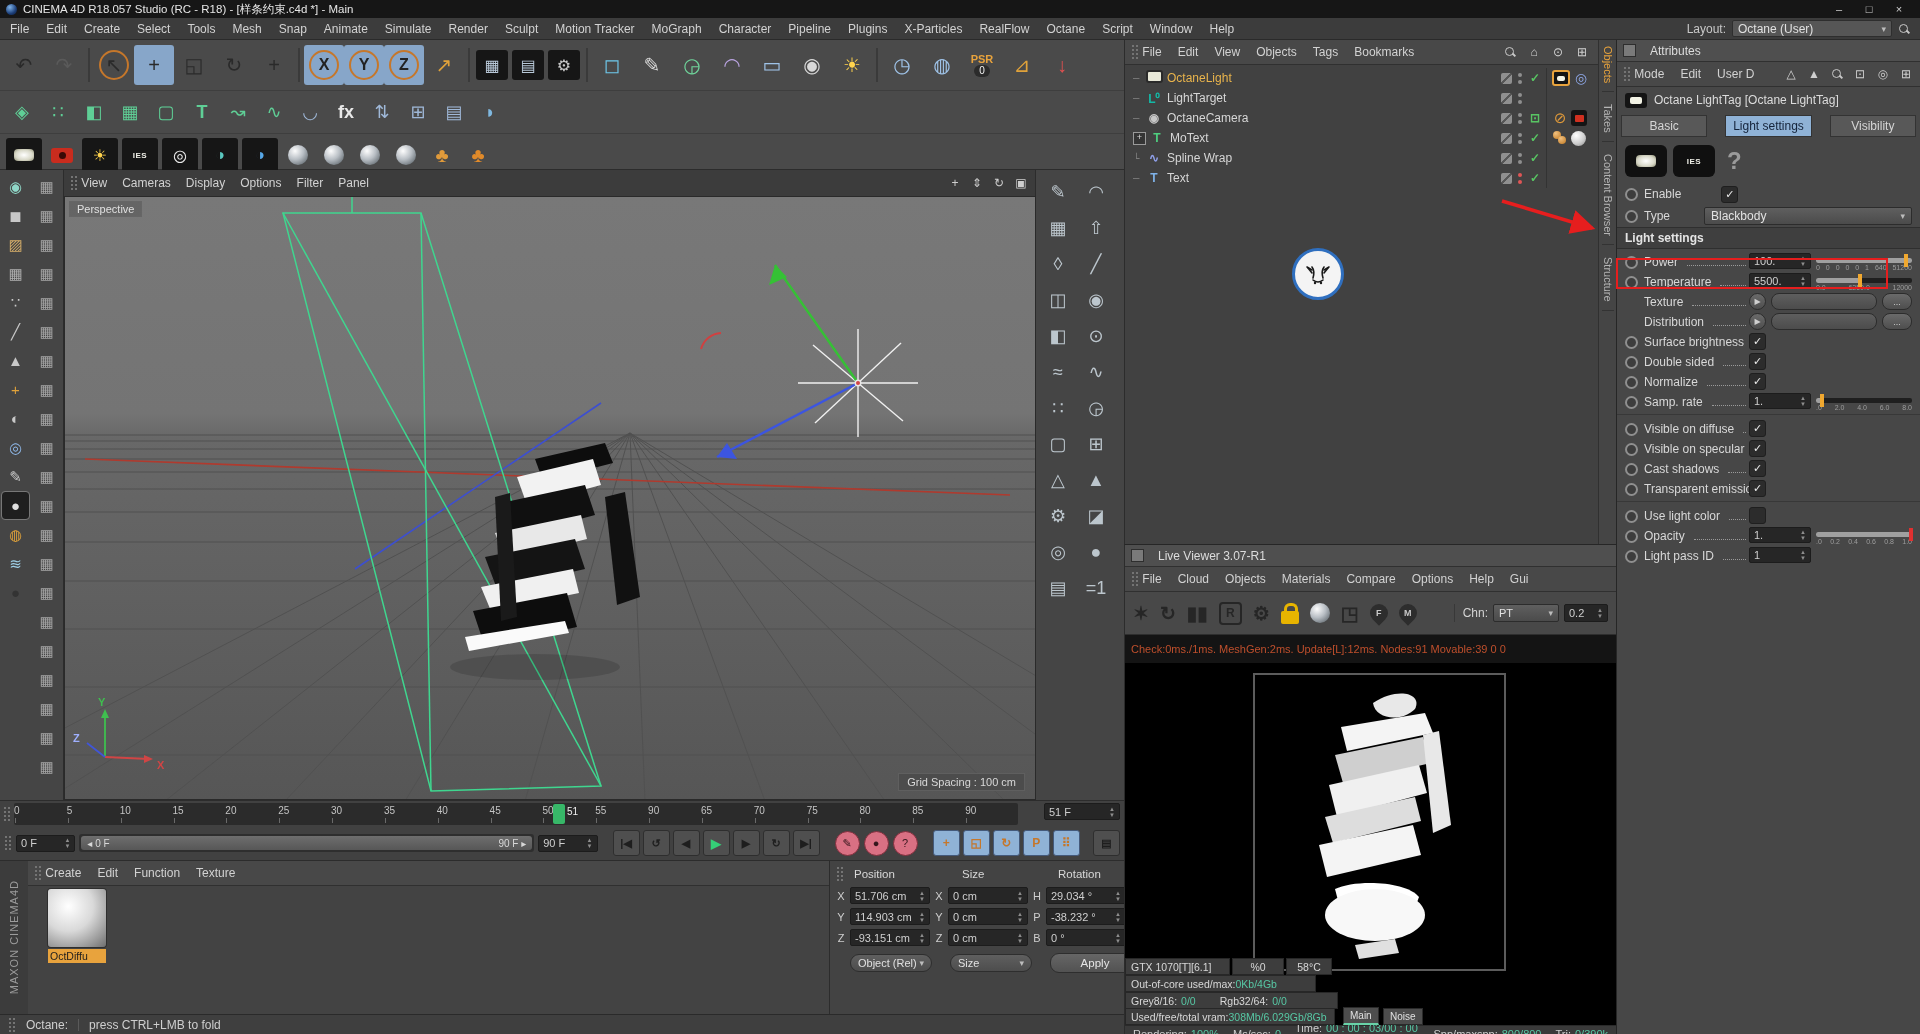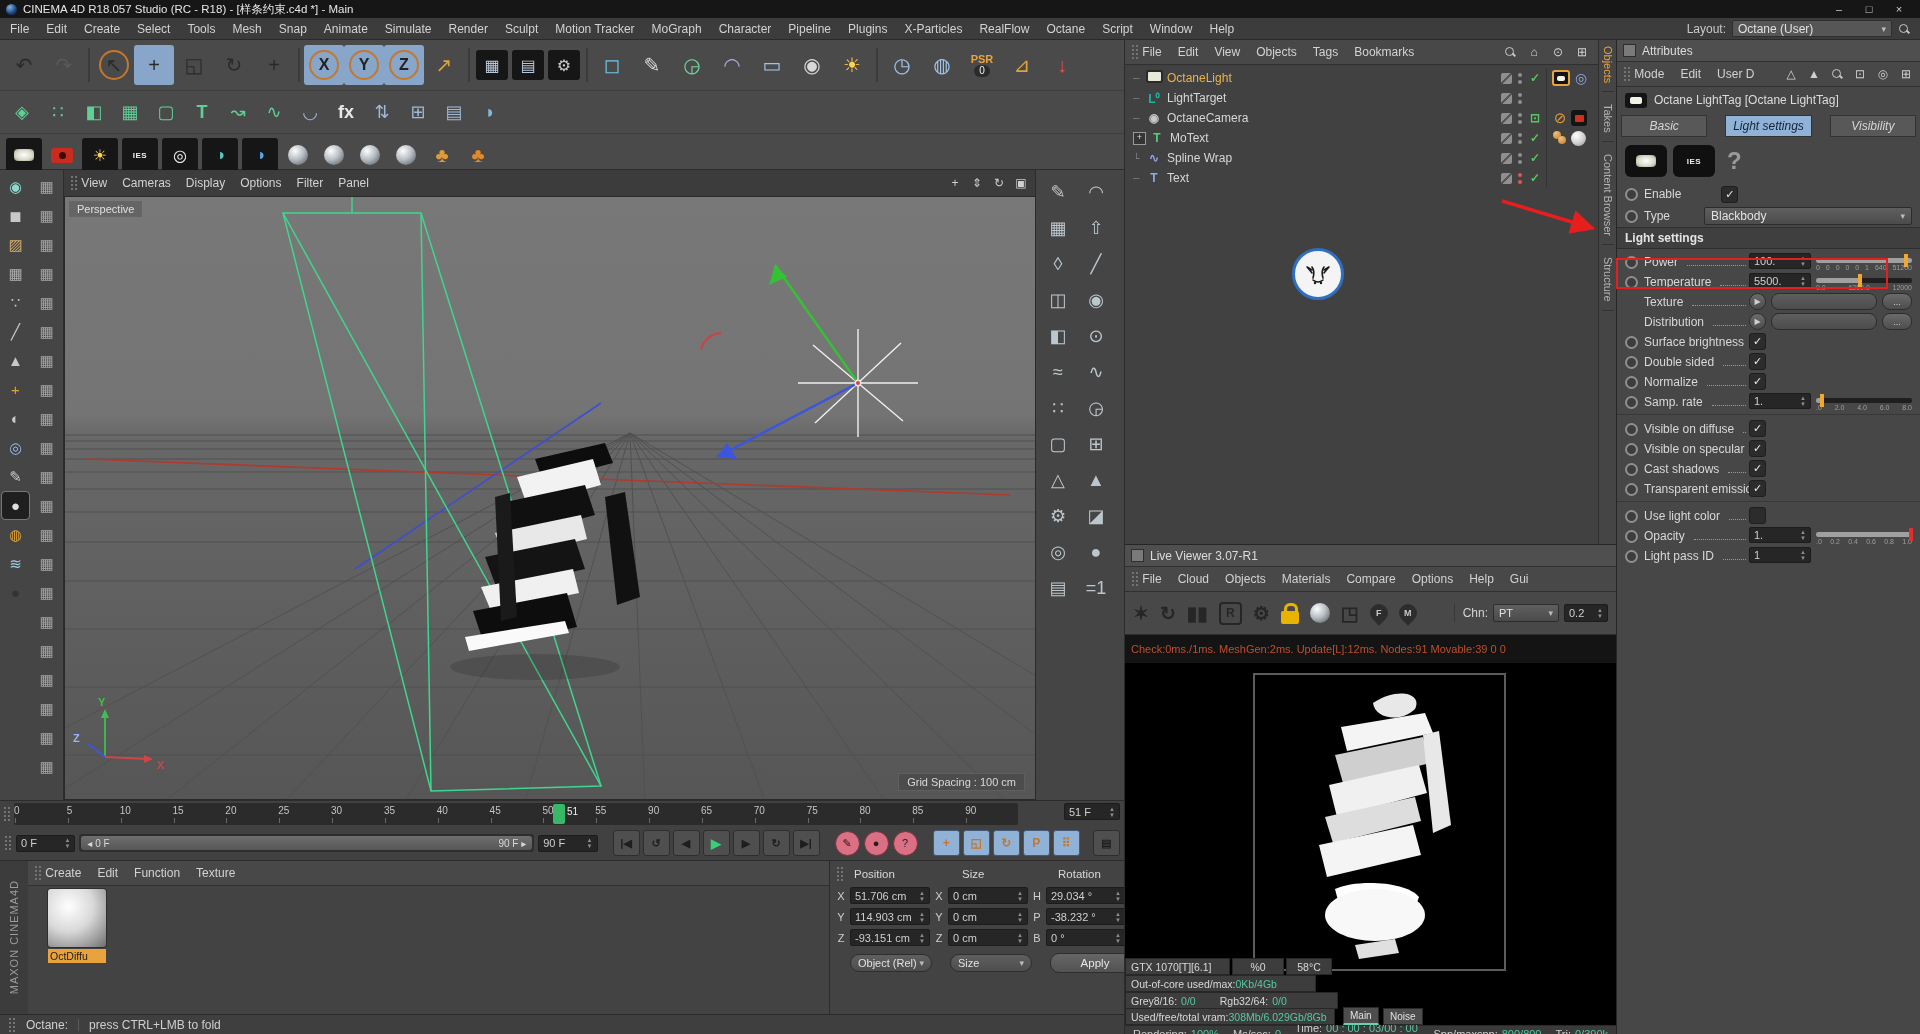--- a/index.html
+++ b/index.html
@@ -72,21 +72,21 @@
   .rp-cell .g{font-size:18px;color:#bcc6cd;}
 
   
   #timeline{left:0;top:800px;width:1124px;height:60px;background:#414141;border-top:1px solid #2c2c2c;box-sizing:border-box;}
   #ruler-row{position:relative;height:27px;}
   #ruler{position:absolute;left:14px;top:2px;width:1004px;height:22px;background:#2b2b2b;border-radius:2px;}
   .rtick{position:absolute;top:2px;font-size:10px;color:#c4c4c4;}
   .rtick::after{content:"";position:absolute;left:1px;top:13px;width:1px;height:5px;background:#6a6a6a;}
   #playhead{position:absolute;top:1px;width:12px;height:20px;background:#37b768;border-radius:2px;}
   #playhead-label{position:absolute;top:3px;font-size:10px;color:#f0f0f0;}
-  #frame-field{position:absolute;right:4px;top:2px;width:56px;}
+  #frame-field{position:absolute;right:4px;top:2px;width:76px;}
   .fld{background:#262626;border:1px solid #1c1c1c;border-radius:2px;color:#cfcfcf;font-size:11px;display:flex;align-items:center;padding:0 4px;height:17px;box-sizing:border-box;}
   .spin{margin-left:auto;color:#8e8e8e;font-size:6px;line-height:6px;display:flex;flex-direction:column;padding-left:3px;}
   #transport-row{position:relative;height:30px;display:flex;align-items:center;padding:0 4px;gap:4px;}
   #range-slider{width:516px;height:18px;background:#2e2e2e;border-radius:3px;position:relative;display:flex;align-items:center;}
   #range-bar{position:absolute;left:2px;right:2px;top:2px;bottom:2px;background:linear-gradient(#6e6e6e,#575757);border-radius:3px;display:flex;align-items:center;justify-content:space-between;padding:0 6px;color:#d8d8d8;font-size:10px;}
   .tp-btn{width:25px;height:24px;background:#4f4f4f;border:1px solid #2e2e2e;border-radius:3px;display:flex;align-items:center;justify-content:center;color:#1e1e1e;font-size:11px;font-weight:bold;flex:none;}
   .tp-btn.play .g{color:#35d077;font-size:13px;}
   .tp-red{width:23px;height:23px;border-radius:50%;background:#d97083;border:1px solid #7e2e3c;color:#35161c;display:flex;align-items:center;justify-content:center;font-size:11px;flex:none;}
   .tp-tog{width:25px;height:24px;background:#8fb2d6;border:1px solid #44597a;border-radius:3px;display:flex;align-items:center;justify-content:center;color:#c5772b;font-weight:bold;font-size:12px;flex:none;}
   .grip{width:8px;height:16px;background-image:radial-gradient(#747474 1px,transparent 1.2px);background-size:4px 4px;flex:none;}
@@ -142,21 +142,21 @@
   .tag-material{background:radial-gradient(circle at 35% 30%,#ffffff,#cfcfcf 55%,#8a8a8a);border-radius:50%;width:15px;height:15px;}
   #om-tabs{position:absolute;right:0;top:0;width:18px;height:100%;background:#454545;border-left:1px solid #303030;display:flex;flex-direction:column;align-items:center;padding-top:4px;box-sizing:border-box;gap:10px;}
   .om-tab{writing-mode:vertical-rl;font-size:11px;color:#b5b5b5;border-bottom:1px solid #333;padding:2px 0 8px 0;}
   .om-tab.active{color:#e8a33d;}
 
   
   #watermark{left:1292px;top:248px;width:52px;height:52px;border-radius:50%;background:#f4f4f4;border:3px solid #2f6fbf;box-sizing:border-box;display:flex;align-items:center;justify-content:center;}
 
   
   #live-viewer{left:1124px;top:545px;width:492px;height:489px;background:#434343;border-left:1px solid #2c2c2c;box-sizing:border-box;}
-  .panel-title{height:21px;background:#4f4f4f;border-bottom:1px solid #303030;display:flex;align-items:center;padding:0 6px;gap:6px;font-size:12px;color:#dcdcdc;}
+  .panel-title{height:21px;background:#4f4f4f;border-bottom:1px solid #303030;display:flex;align-items:center;padding:0 6px;gap:14px;font-size:12px;color:#dcdcdc;}
   .pt-sq{width:11px;height:11px;background:#7a7a7a;border:1px solid #2e2e2e;}
   #lv-toolbar{height:42px;background:#484848;border-bottom:1px solid #2e2e2e;display:flex;align-items:center;padding:0 8px;gap:9px;}
   .lv-icon{display:flex;align-items:center;justify-content:center;color:#262626;font-size:19px;font-weight:bold;flex:none;}
   .lv-box{width:19px;height:19px;border:2.5px solid #262626;border-radius:4px;font-size:12px;display:flex;align-items:center;justify-content:center;}
   .lockI{position:relative;width:18px;height:13px;background:#e8b400;border-radius:2px;margin-top:8px;display:inline-block;}
   .lockI::before{content:"";position:absolute;left:3px;top:-8px;width:8px;height:8px;border:3px solid #e8b400;border-bottom:none;border-radius:6px 6px 0 0;}
   .pinI{width:18px;height:18px;border-radius:50% 50% 50% 0;background:#2d2d2d;color:#c8c8c8;font-size:9px;display:flex;align-items:center;justify-content:center;transform:rotate(-45deg);}
   .pinI span{transform:rotate(45deg);}
   #lv-chn{margin-left:auto;display:flex;align-items:center;gap:5px;border-left:1px solid #383838;padding-left:8px;}
   #lv-chn .fld{height:18px;}
@@ -172,21 +172,21 @@
   #lv-render-row .pair .l{color:#cfcfcf;}
   #lv-render-row .pair .v{color:#57c7a4;margin-left:4px;}
   #lv-progress{height:5px;background:#1fd04a;}
 
   
   #attributes{left:1616px;top:40px;width:304px;height:994px;background:#474747;border-left:1px solid #262626;box-sizing:border-box;}
   #attr-menu-icons{margin-left:auto;display:flex;gap:7px;align-items:center;color:#c8c8c8;font-size:12px;}
   #attr-obj{height:26px;display:flex;align-items:center;gap:7px;padding:0 8px;font-size:12px;color:#dcdcdc;}
   .objI{width:22px;height:15px;background:#141414;border-radius:3px;display:flex;align-items:center;justify-content:center;flex:none;}
   .objI i{width:12px;height:7px;background:#f2f2e4;border-radius:2px;}
-  #attr-tabs{display:flex;gap:18px;padding:2px 4px;font-style:italic;}
+  #attr-tabs{display:flex;gap:18px;padding:2px 4px;}
   .atab{flex:1;height:20px;background:#585858;border:1px solid #333;display:flex;align-items:center;justify-content:center;font-size:12px;color:#d5d5d5;}
   .atab.active{background:#8fb2d6;color:#14233a;}
   #attr-lighttype{display:flex;align-items:center;gap:6px;padding:5px 8px;height:34px;}
   .lt-btn{width:42px;height:32px;background:#101010;border-radius:6px;display:flex;align-items:center;justify-content:center;}
   #attr-help{color:#9a9a9a;font-size:24px;font-weight:bold;margin-left:6px;}
   .attr-line{display:flex;align-items:center;height:22px;padding:0 8px;gap:6px;}
   .rad{width:11px;height:11px;border-radius:50%;border:2.5px solid #8f8f8f;background:#3d3d3d;flex:none;box-sizing:border-box;width:13px;height:13px;}
   .alabel{font-size:12px;color:#d8d8d8;white-space:nowrap;}
   .ck{width:15px;height:15px;background:#2c2c2c;border:1px solid #1f1f1f;border-radius:3px;color:#ececec;font-size:11px;display:flex;align-items:center;justify-content:center;flex:none;}
   #attr-section{height:20px;background:#3f3f3f;border-top:1px solid #2f2f2f;border-bottom:1px solid #2f2f2f;display:flex;align-items:center;padding:0 8px;font-weight:bold;color:#e4e4e4;}

